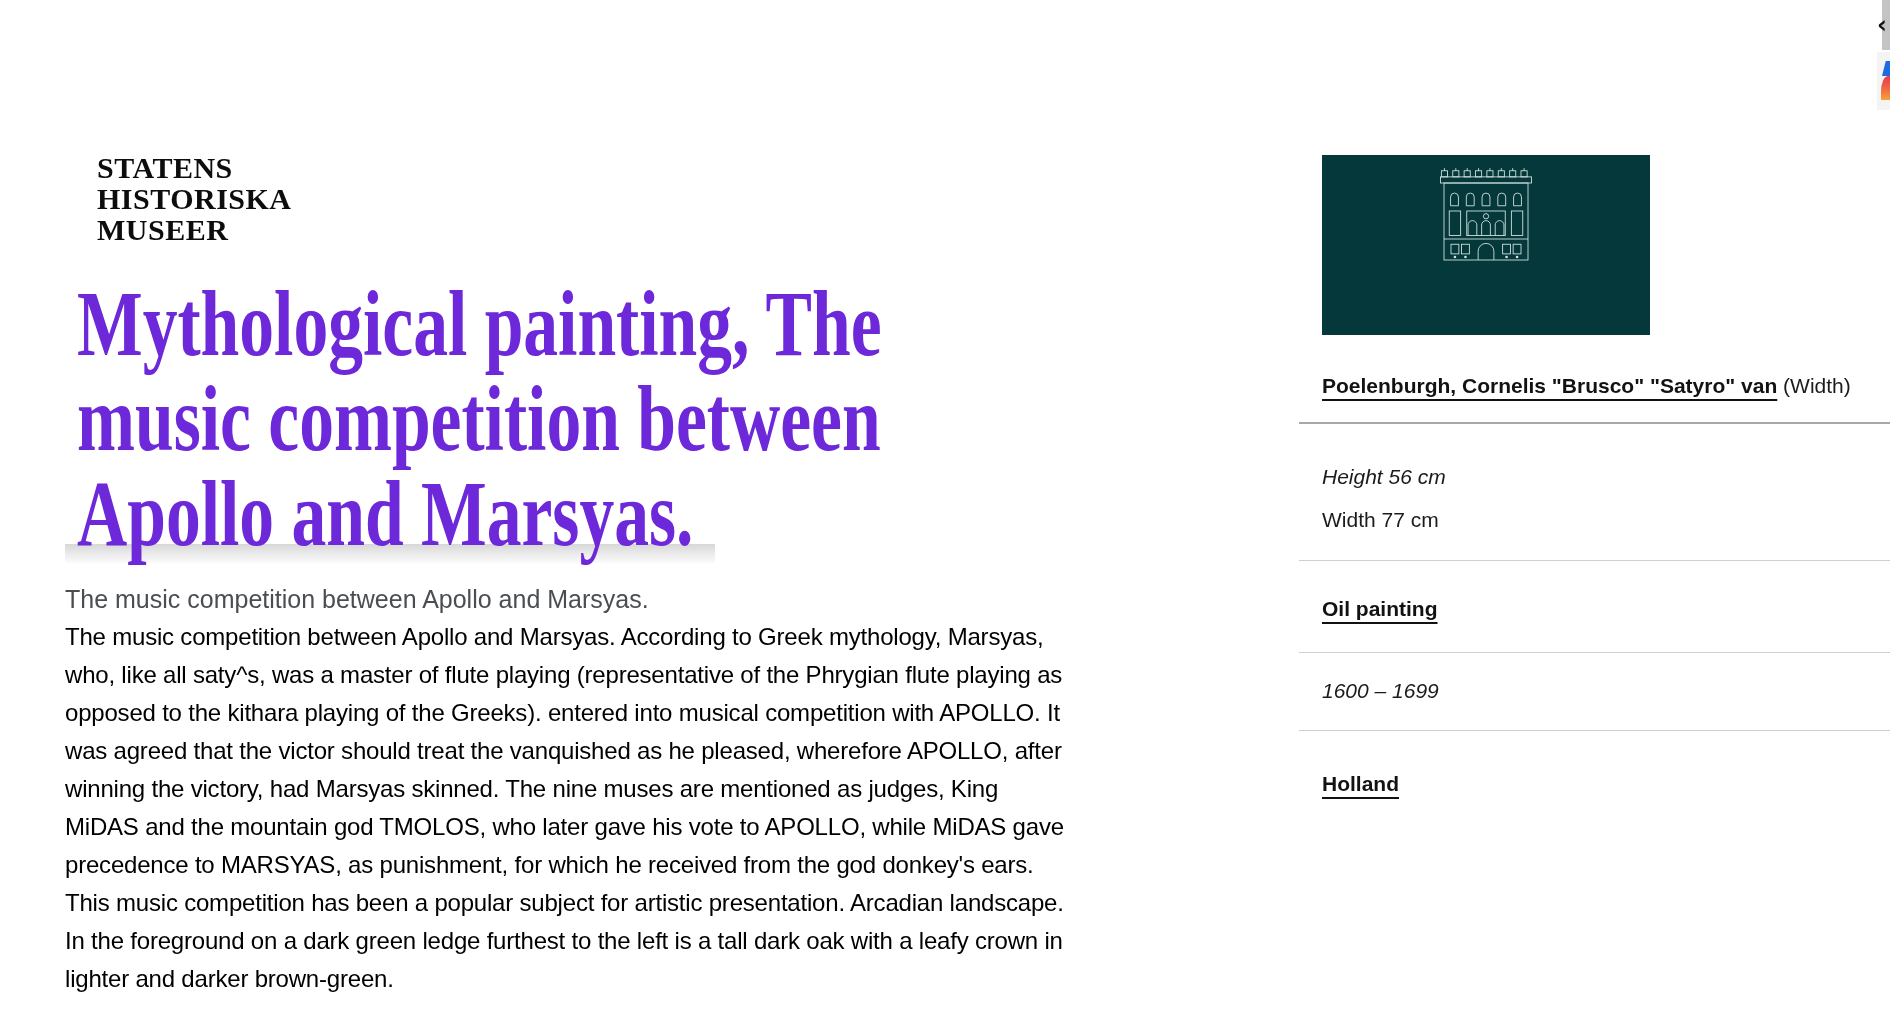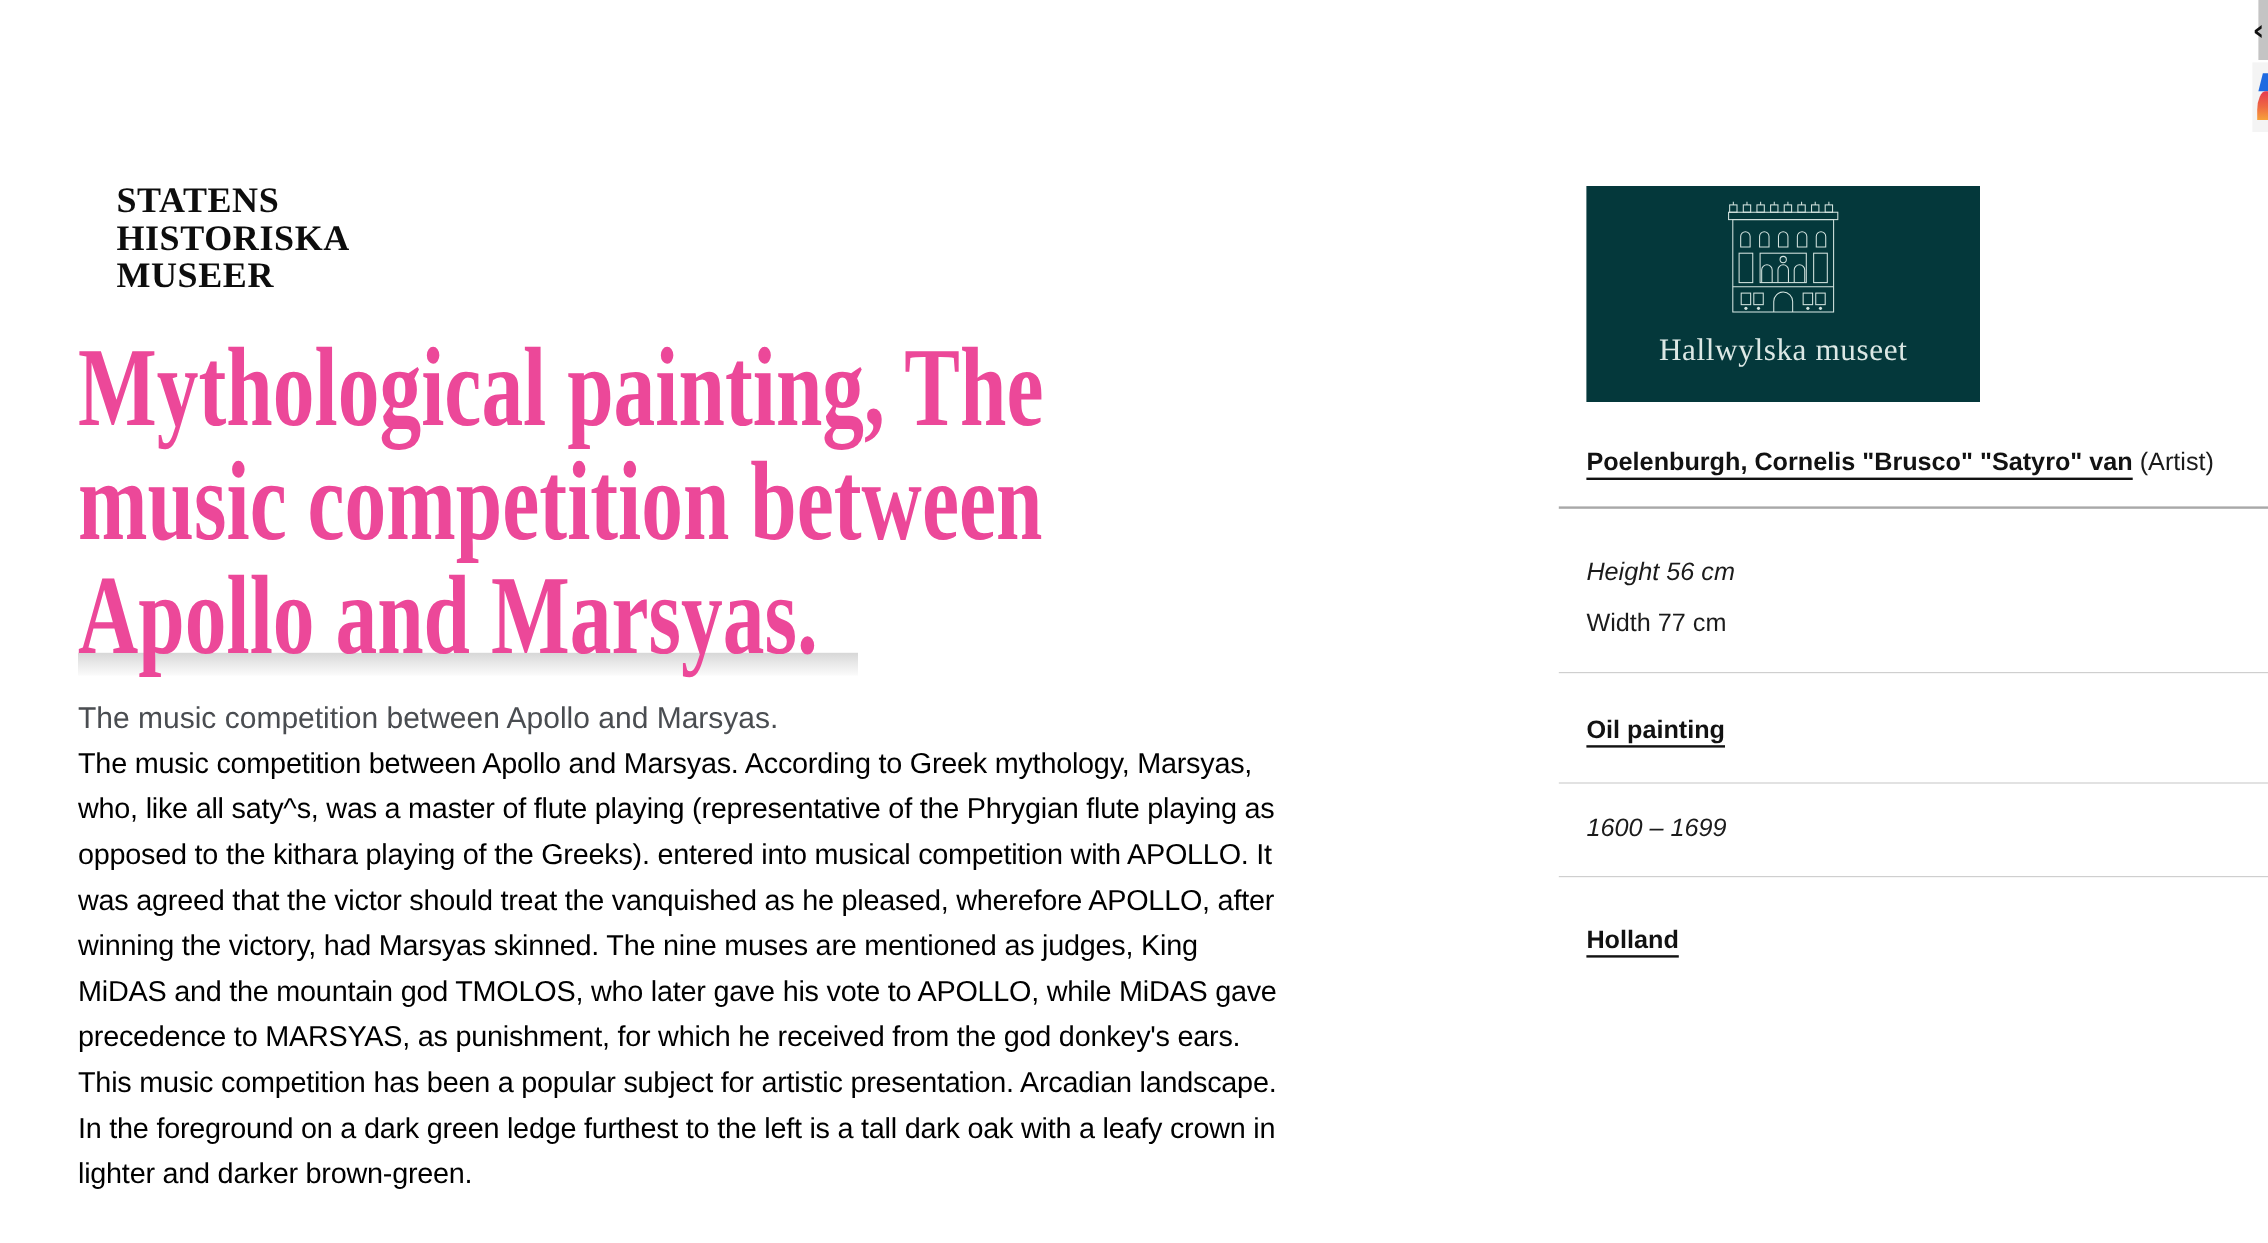--- a/index.html
+++ b/index.html
@@ -8,22 +8,22 @@
     background:#ffffff;font-family:"Liberation Sans",sans-serif;color:#202124;
   }
 
   
   .left-col{position:absolute;left:65px;top:152px;width:1005px;z-index:1;}
 
   .brand{font-family:"Liberation Serif",serif;font-weight:700;font-size:30px;
          line-height:31px;letter-spacing:0.5px;color:#0d0d0d;margin-left:32px;}
   .brand div{display:block;}
 
-  h1.title{margin:31px 0 0 0;font-family:"Liberation Serif",serif;font-weight:700;
-           font-size:94px;color:#ec4899;}
+  h1.title{margin:31px 0 0 12px;font-family:"Liberation Serif",serif;font-weight:700;
+           font-size:94px;color:#6d28d9;}
   h1.title .tl{display:block;line-height:95px;white-space:nowrap;
                transform:scaleX(0.74);transform-origin:0 50%;}
 
   .highlight-band{position:absolute;left:65px;top:544px;width:650px;height:19px;z-index:0;
     background:linear-gradient(180deg,#d7d7d7 0%,#ececec 55%,#fbfbfb 100%);}
 
   .subtitle{margin:23px 0 0 0;font-size:25px;line-height:30px;color:#4a4d51;font-weight:400;}
 
   .description{margin:4px 0 0 0;font-size:24px;line-height:38px;color:#000000;
                letter-spacing:-0.2px;}
@@ -124,25 +124,24 @@
       <path d="M71 108 V98 a9 9 0 0 1 18 0 V108"></path>
       <rect x="40" y="90" width="9" height="11"></rect>
         <rect x="52" y="90" width="9" height="11"></rect>
       <rect x="99" y="90" width="9" height="11"></rect>
         <rect x="111" y="90" width="9" height="11"></rect>
       <circle cx="44.5" cy="104.5" r="1.5" fill="#d4e4e0" stroke="none"></circle>
       <circle cx="56.5" cy="104.5" r="1.5" fill="#d4e4e0" stroke="none"></circle>
       <circle cx="103.5" cy="104.5" r="1.5" fill="#d4e4e0" stroke="none"></circle>
       <circle cx="115.5" cy="104.5" r="1.5" fill="#d4e4e0" stroke="none"></circle>
     </svg>
-    <div class="card-label">Hallwylska museet</div>
   </div>
 
   <div class="meta">
-    <div class="row row-artist"><a>Poelenburgh, Cornelis "Brusco" "Satyro" van</a><span class="plain"> (Artist)</span></div>
+    <div class="row row-artist"><a>Poelenburgh, Cornelis "Brusco" "Satyro" van</a><span class="plain"> (Width)</span></div>
   </div>
 
   <hr class="divider dark">
 
   <div class="meta">
     <div class="row row-height plain">Height 56 cm</div>
     <div class="row row-width plain">Width 77 cm</div>
   </div>
 
   <hr class="divider d2">

